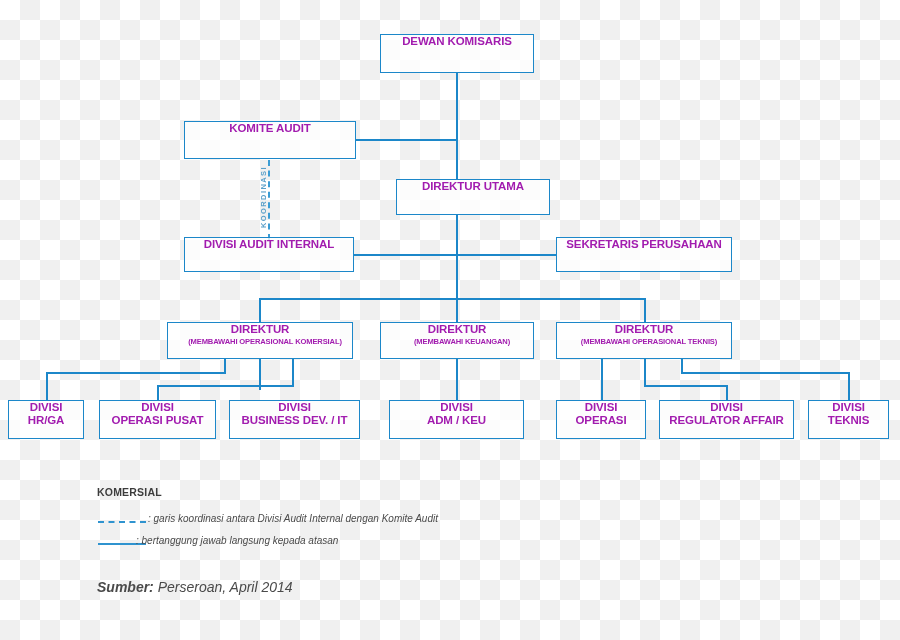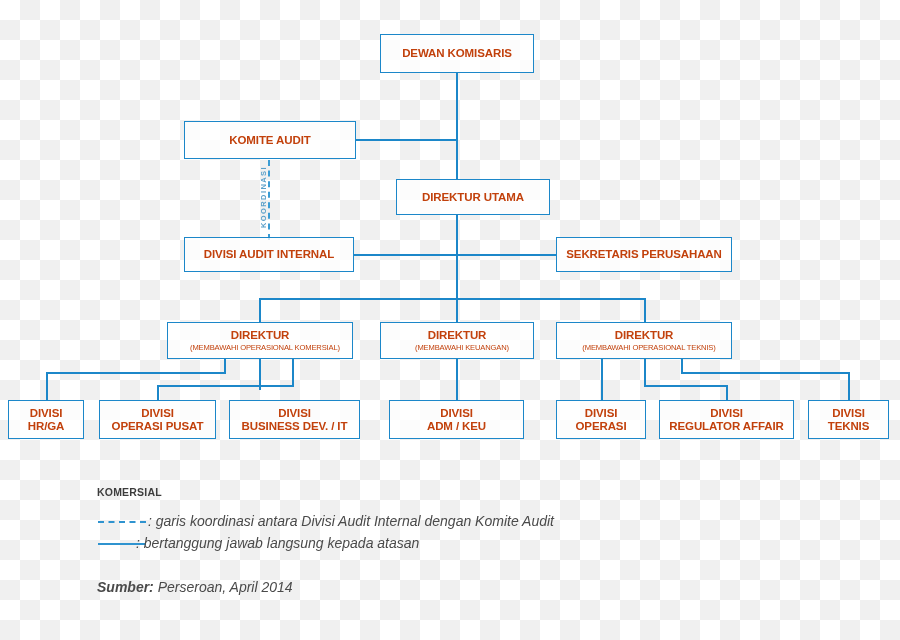--- a/index.html
+++ b/index.html
@@ -23,33 +23,33 @@
     height: 640px;
   }
   .box {
     position: absolute;
     box-sizing: border-box;
     border: 1.6px solid #1c87c9;
     background: rgba(255,255,255,0.78);
     display: flex;
     flex-direction: column;
     align-items: center;
-    justify-content: center;
+    justify-content: flex-start;
     text-align: center;
-    color: #c2410c;
+    color: #a21caf;
     font-weight: bold;
     letter-spacing: -0.1px;
     z-index: 3;
   }
   .box .t1 { font-size: 11.5px; line-height: 13px; }
   .box .t2 { font-size: 11.5px; line-height: 13px; }
   .box .sub {
     font-size: 7.6px;
     line-height: 9px;
-    font-weight: normal;
+    font-weight: bold;
     letter-spacing: -0.15px;
     margin-top: 1px;
     padding-left: 10px;
   }
   .line {
     position: absolute;
     background: #1c87c9;
     z-index: 1;
   }
   .hline { height: 1.6px; }
@@ -73,42 +73,42 @@
   }
   .legend-title {
     position: absolute;
     font-size: 10.5px;
     font-weight: bold;
     color: #3c3c3c;
     letter-spacing: 0.2px;
   }
   .legend-text {
     position: absolute;
+    font-size: 10px;
+    font-style: italic;
+    color: #4a4a4a;
+    white-space: nowrap;
+  }
+  .legend-dash {
+    position: absolute;
+    width: 48px; height: 0;
+    border-top: 2px dashed #2f93cf;
+  }
+  .legend-solid {
+    position: absolute;
+    width: 48px; height: 2px;
+    background: #2f93cf;
+  }
+  .source {
+    position: absolute;
     font-size: 14px;
     font-style: italic;
     color: #4a4a4a;
     white-space: nowrap;
   }
-  .legend-dash {
-    position: absolute;
-    width: 48px; height: 0;
-    border-top: 2px dashed #2f93cf;
-  }
-  .legend-solid {
-    position: absolute;
-    width: 48px; height: 2px;
-    background: #2f93cf;
-  }
-  .source {
-    position: absolute;
-    font-size: 14px;
-    font-style: italic;
-    color: #4a4a4a;
-    white-space: nowrap;
-  }
   .source b { font-weight: bold; }
 </style>
 </head>
 <body>
 
 <div id="chart">
 
   <div class="line vline" style="left:456px; top:73px; height:106px;"></div>
 
   <div class="line hline" style="left:355px; top:139px; width:102px;"></div>

